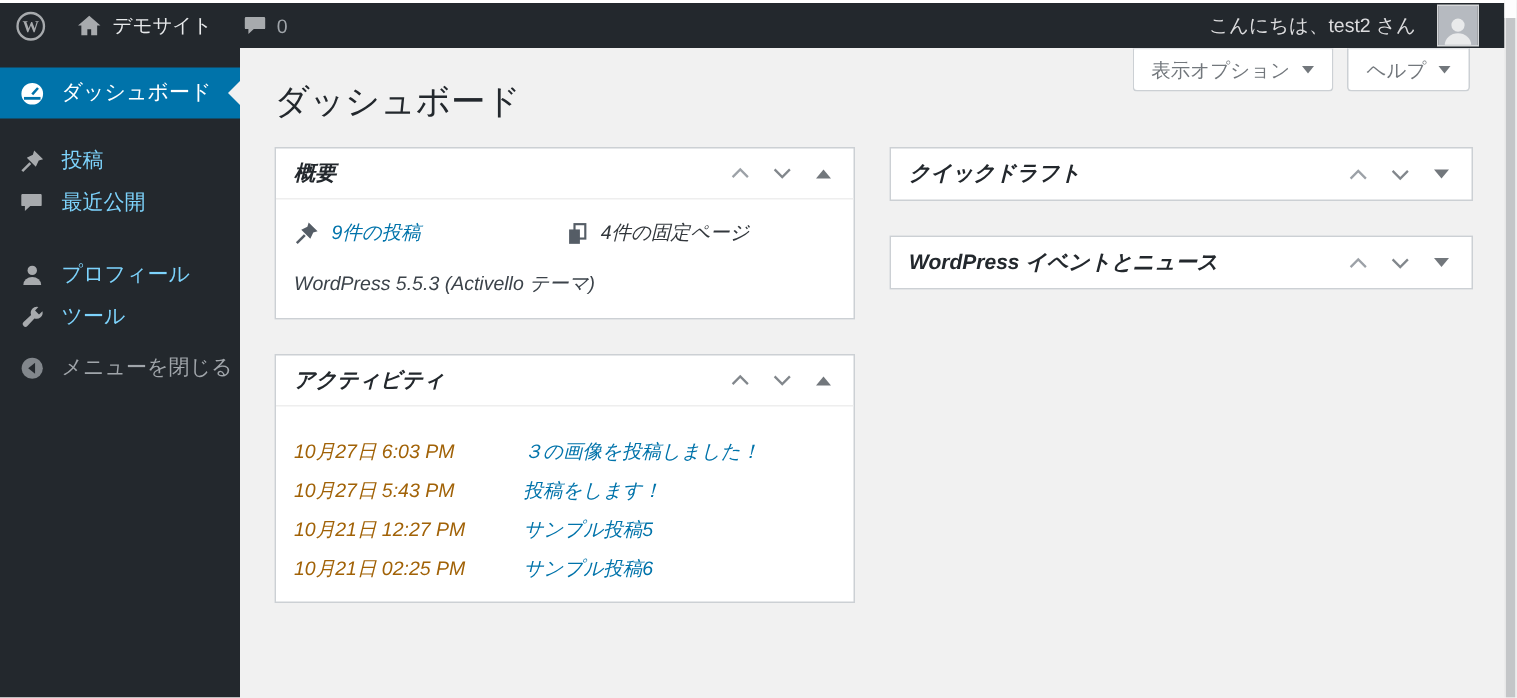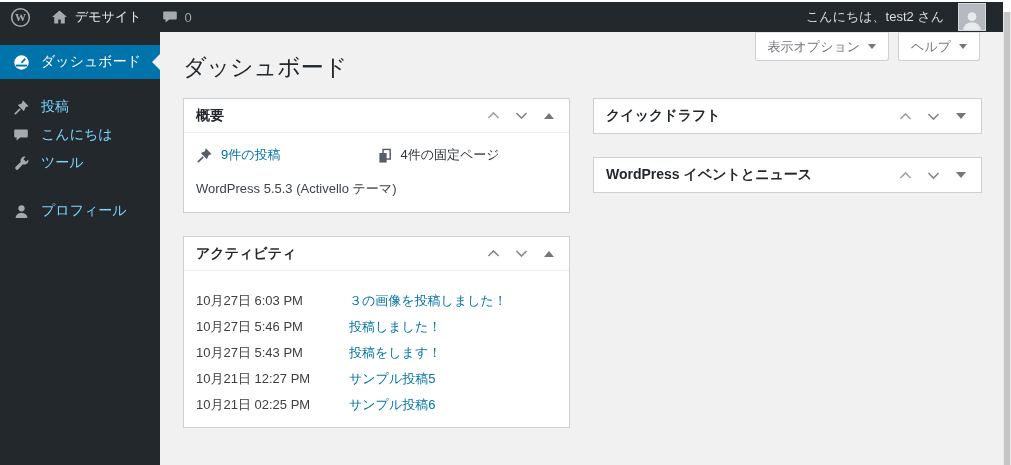--- a/index.html
+++ b/index.html
@@ -75,21 +75,21 @@
 
   .page-title {
     margin: 0; padding: 21px 0 0 23px; font-size: 23px; font-weight: 400;
     line-height: 29px; color: #23282d;
   }
 
   .columns { display: flex; gap: 23px; padding: 16px 0 0 23px; align-items: flex-start; }
   .col-left { width: 387px; flex-shrink: 0; }
   .col-right { width: 389px; flex-shrink: 0; }
 
-  .postbox { background: #ffffff; border: 1px solid #ccd0d4; margin-bottom: 23px; }
+  .postbox { background: #ffffff; border: 1px solid #ccd0d4; margin-bottom: 23px; font-style: italic; }
   .postbox-header {
     display: flex; align-items: center; justify-content: space-between;
     height: 34px; padding: 0 6px 0 12px; cursor: pointer;
   }
   .postbox.open > .postbox-header { border-bottom: 1px solid #eeeeee; }
   .postbox-title { font-size: 14px; font-weight: 700; color: #23282d; }
   .handle-actions { display: flex; align-items: center; }
   .handle-btn {
     width: 28px; height: 28px; display: flex; align-items: center; justify-content: center;
     background: none; border: none; padding: 0; cursor: pointer; color: #8c8f94;
@@ -101,21 +101,21 @@
   .glance-row { display: flex; }
   .glance-item { width: 50%; display: flex; align-items: flex-end; gap: 8px; color: #555d66; }
   .glance-item .gi-icon { display: flex; align-items: center; color: #555d66; }
   a.blue-link { color: #0073aa; cursor: pointer; }
   .glance-pages-label { color: #32373c; }
   .version-line { margin-top: 16px; color: #3c434a; }
 
   .activity-body { padding: 12px 12px 14px; font-size: 13px; }
   .recent-label { color: #32373c; margin-bottom: 4px; line-height: 17px; }
   .activity-row { display: flex; margin-top: 9px; line-height: 17px; }
-  .activity-date { width: 153px; flex-shrink: 0; color: #404040; }
+  .activity-date { width: 153px; flex-shrink: 0; color: #a16207; }
 
   
   .scrollbar { position: absolute; top: 0; right: 0; width: 8px; height: 465px; background: #e8e8e8; z-index: 40; }
   .scrollbar-top { position: absolute; top: 0; left: 0; width: 8px; height: 12px; background: #fdfdfd; }
   .scrollbar-thumb { position: absolute; top: 12px; left: 1px; width: 6px; height: 453px; background: #c4c6c8; }
 </style>
 </head>
 <body>
 
 <div class="top-line"></div>
@@ -179,38 +179,47 @@
         </svg>
     </span>
     <span>投稿</span>
   </div>
   <div class="menu-item">
     <span class="mi-icon">
       <svg width="16" height="16" viewBox="0 0 20 20">
           <path fill="currentColor" d="M2.5 3h15a1 1 0 0 1 1 1v8a1 1 0 0 1-1 1H9l-4.5 4v-4h-2a1 1 0 0 1-1-1V4a1 1 0 0 1 1-1z"></path>
         </svg>
     </span>
-    <span>こんにちは</span>
-  </div>
-  <div class="menu-item">
-    <span class="mi-icon">
-      <svg width="17" height="17" viewBox="0 0 20 20">
-          <path fill="currentColor" d="M18 5.2a4.8 4.8 0 0 1-6.3 5.7l-5.5 5.9a2.1 2.1 0 0 1-3-3l5.9-5.5A4.8 4.8 0 0 1 14.8 2l-2.6 2.7 3.1 3.1z"></path>
-        </svg>
-    </span>
-    <span>ツール</span>
+    <span>最近公開</span>
   </div>
   <div class="menu-item mi-profile">
     <span class="mi-icon">
       <svg width="17" height="17" viewBox="0 0 20 20">
           <circle cx="10" cy="6.2" r="3.7" fill="currentColor"></circle>
           <path fill="currentColor" d="M3 17.6a7 6.2 0 0 1 14 0z"></path>
         </svg>
     </span>
     <span>プロフィール</span>
+  </div>
+  <div class="menu-item">
+    <span class="mi-icon">
+      <svg width="17" height="17" viewBox="0 0 20 20">
+          <path fill="currentColor" d="M18 5.2a4.8 4.8 0 0 1-6.3 5.7l-5.5 5.9a2.1 2.1 0 0 1-3-3l5.9-5.5A4.8 4.8 0 0 1 14.8 2l-2.6 2.7 3.1 3.1z"></path>
+        </svg>
+    </span>
+    <span>ツール</span>
+  </div>
+  <div class="menu-item mi-collapse">
+    <span class="mi-icon">
+      <svg width="17" height="17" viewBox="0 0 20 20">
+          <circle cx="10" cy="10" r="8.3" fill="currentColor"></circle>
+          <path fill="#23282d" d="M12.2 5.6L6.8 10l5.4 4.4z"></path>
+        </svg>
+    </span>
+    <span>メニューを閉じる</span>
   </div>
 </div>
 
 <div class="content">
 
   <div class="screen-meta">
     <div class="meta-btn">
       <span>表示オプション</span>
       <span class="tri-down-sm"></span>
     </div>
@@ -288,24 +297,20 @@
               <span class="tri-up"></span>
             </button>
           </span>
         </div>
         <div class="activity-body">
           <div class="activity-row">
             <span class="activity-date">10月27日 6:03 PM</span>
             <a class="blue-link">３の画像を投稿しました！</a>
           </div>
           <div class="activity-row">
-            <span class="activity-date">10月27日 5:46 PM</span>
-            <a class="blue-link">投稿しました！</a>
-          </div>
-          <div class="activity-row">
             <span class="activity-date">10月27日 5:43 PM</span>
             <a class="blue-link">投稿をします！</a>
           </div>
           <div class="activity-row">
             <span class="activity-date">10月21日 12:27 PM</span>
             <a class="blue-link">サンプル投稿5</a>
           </div>
           <div class="activity-row">
             <span class="activity-date">10月21日 02:25 PM</span>
             <a class="blue-link">サンプル投稿6</a>

